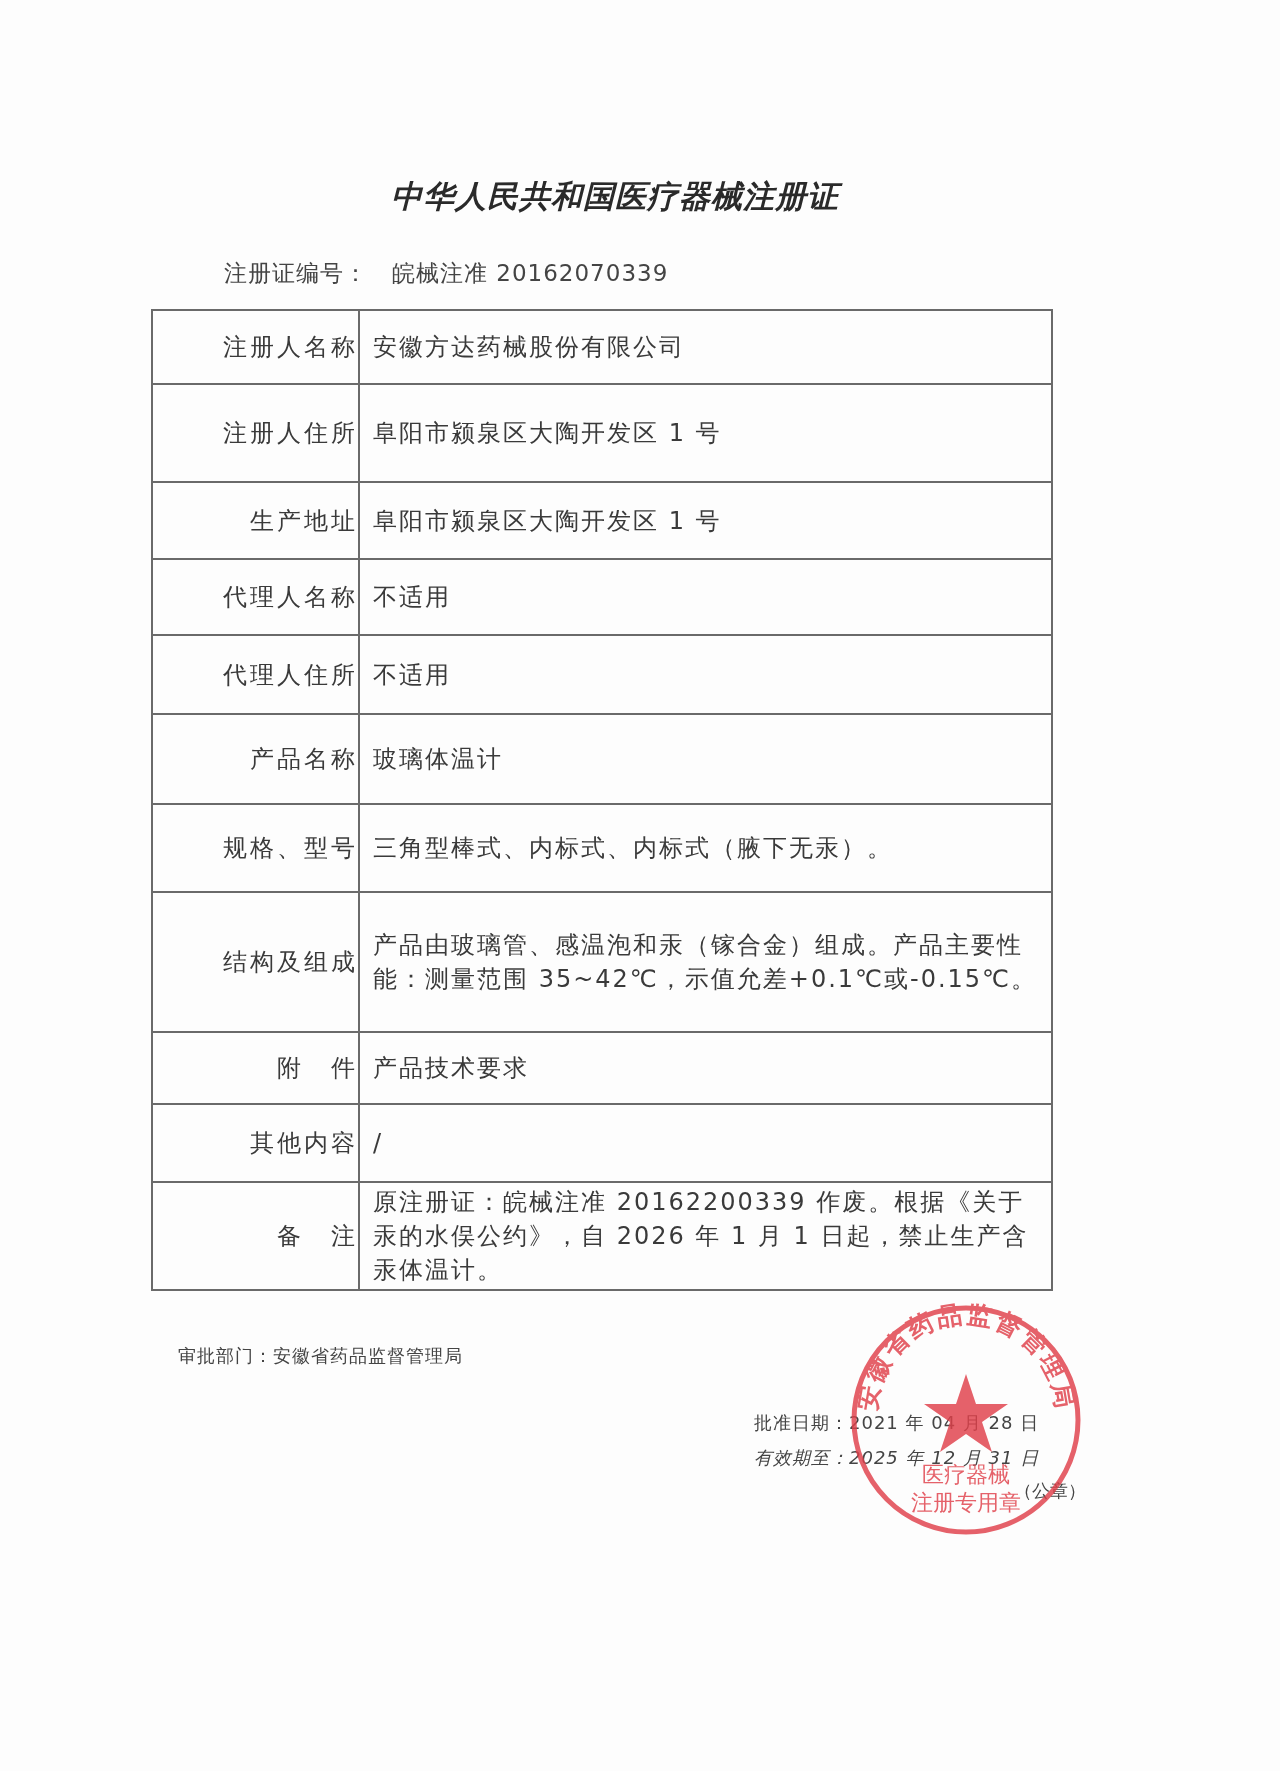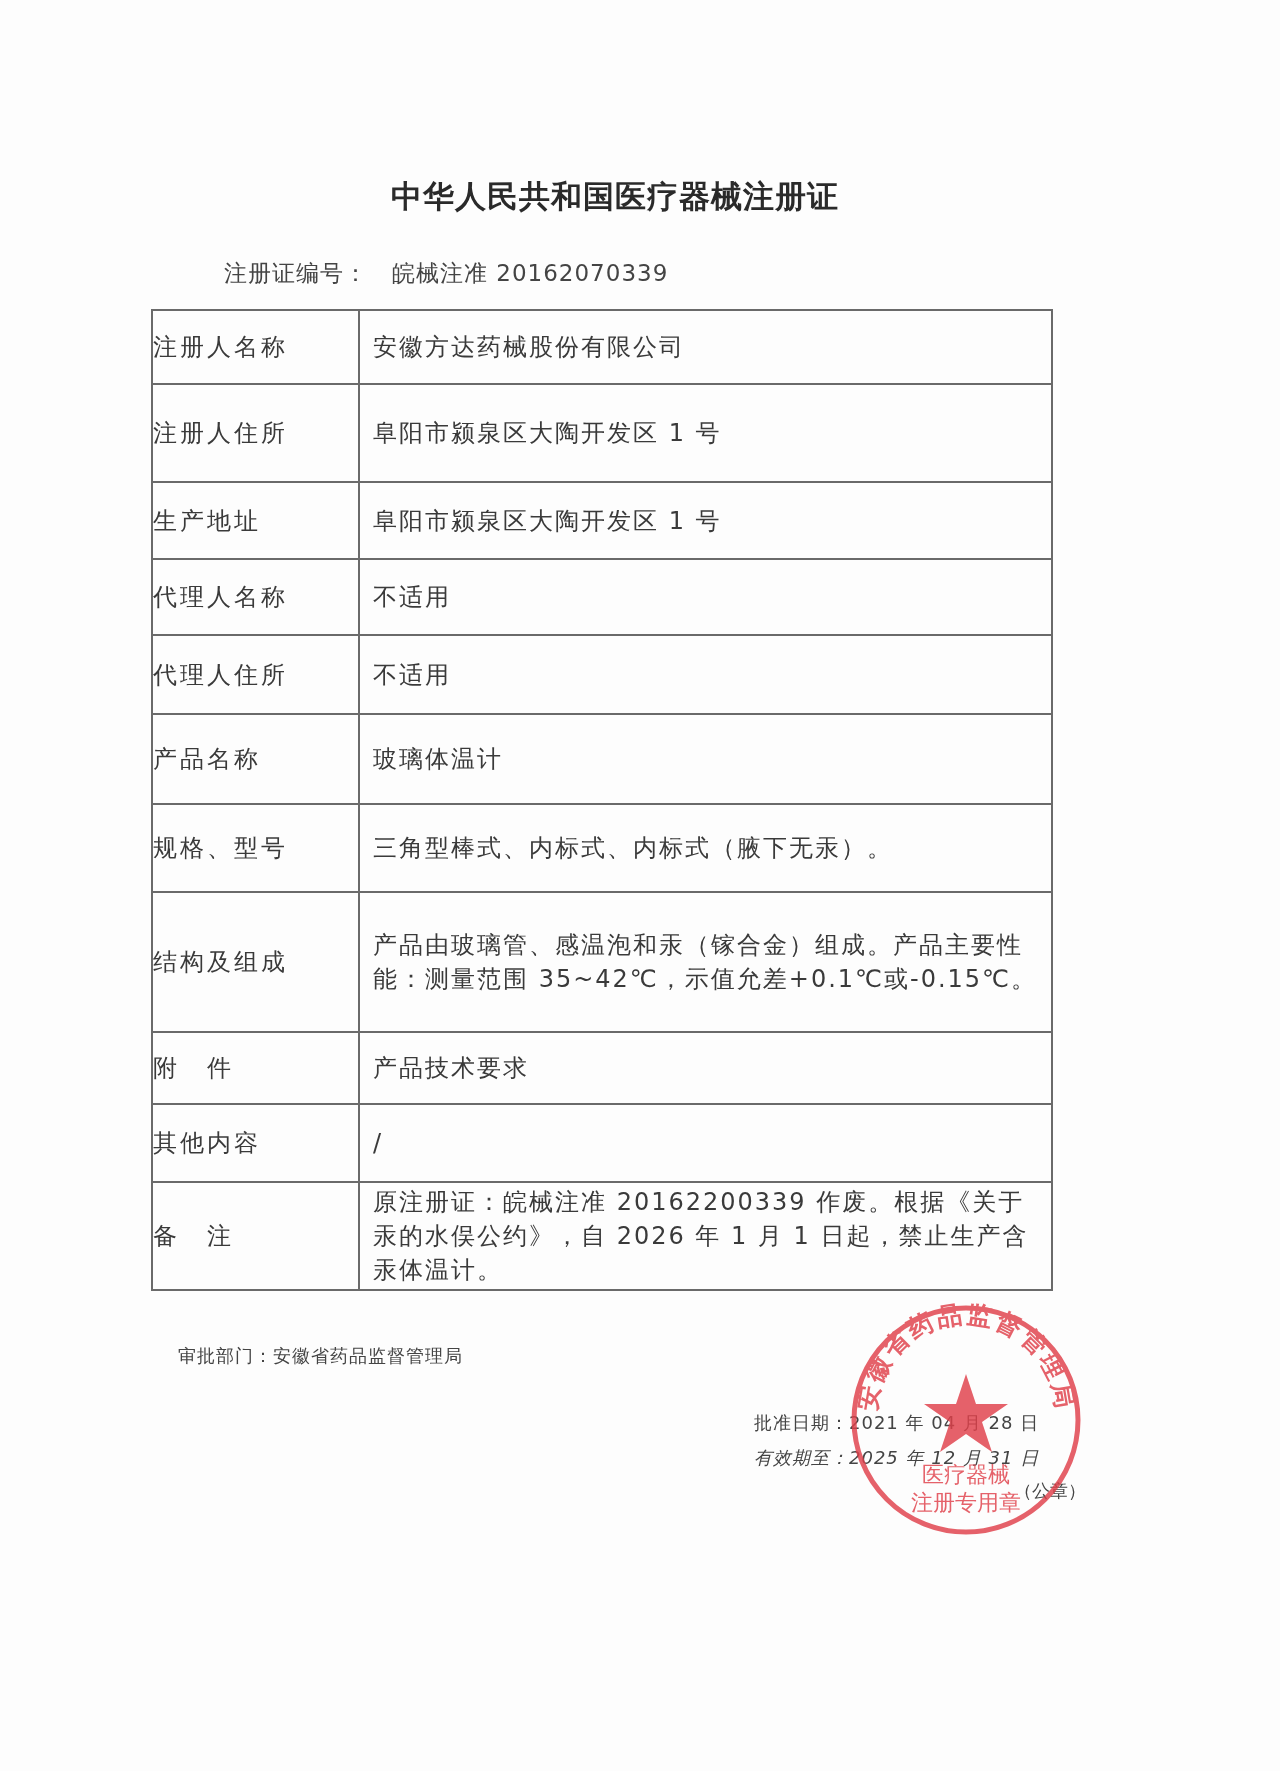--- a/index.html
+++ b/index.html
@@ -6,35 +6,36 @@
   body {
     width: 1280px; height: 1771px; background: #fdfdfd;
     position: relative; overflow: hidden;
     font-family: "DejaVu Sans", "Liberation Sans", sans-serif;
     color: #3a3a3a;
   }
   .title {
     position: absolute; top: 176px; left: 0; width: 1230px;
     text-align: center; font-size: 31px; font-weight: bold; color: #2a2a2a;
     letter-spacing: 1px;
+    font-style: italic;
   }
   .certno {
     position: absolute; top: 258px; left: 224px;
     font-size: 23px; color: #444; letter-spacing: 1px;
   }
   .certno .gap { display: inline-block; width: 24px; }
   table.reg {
     position: absolute; top: 309px; left: 151px; width: 902px;
     border-collapse: collapse; table-layout: fixed;
   }
   table.reg td {
     border: 2px solid #6a6a6a; padding: 0; vertical-align: middle;
     font-size: 24px; color: #3a3a3a;
   }
-  td.label { width: 205px; text-align: left; letter-spacing: 3px; margin-left: 8px; }
+  td.label { width: 205px; text-align: right; letter-spacing: 3px; margin-left: 8px; }
   td.value { padding-left: 13px !important; padding-right: 12px !important; letter-spacing: 2px; line-height: 34px; }
   .footer-left {
     position: absolute; top: 1344px; left: 178px; font-size: 18px; color: #444; letter-spacing: 1px;
   }
   .footer-right {
     position: absolute; left: 754px; font-size: 18px; color: #444; letter-spacing: 1px;
   }
   .footer-right.r1 { top: 1411px; }
   .footer-right.r2 { top: 1446px; font-style: italic; }
   .seal-note { position: absolute; top: 1479px; left: 1014px; font-size: 18px; color: #444; }

